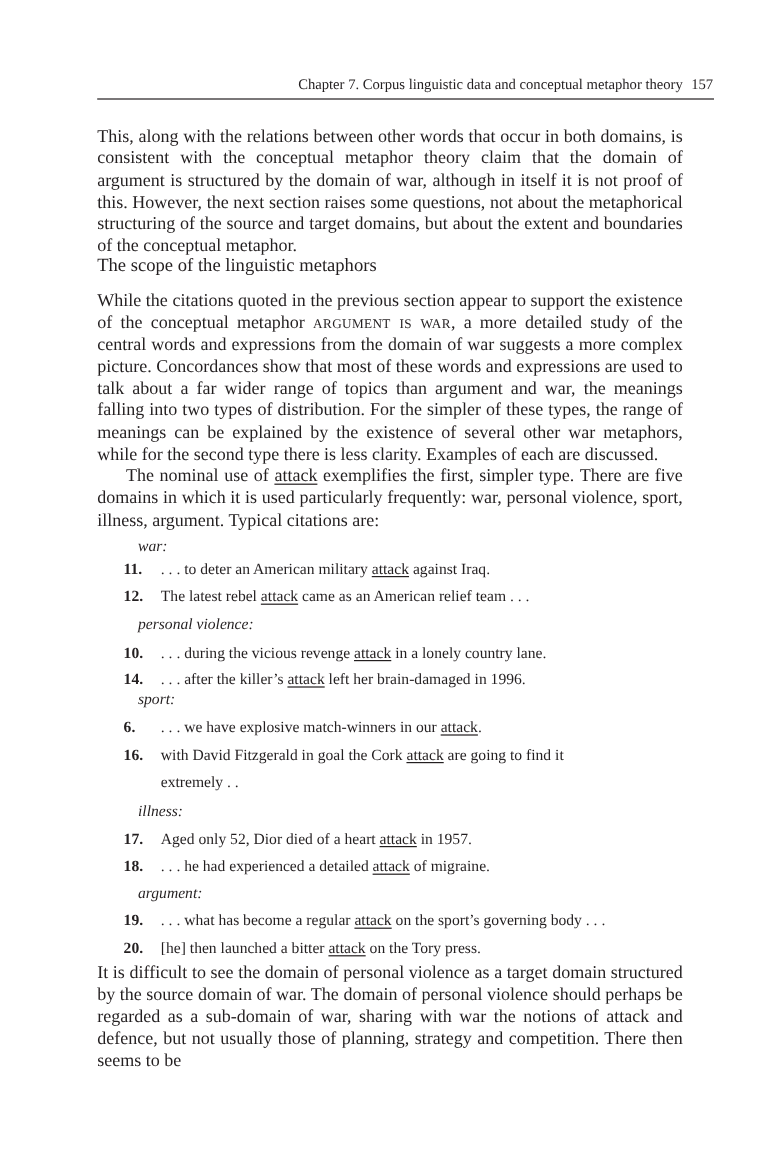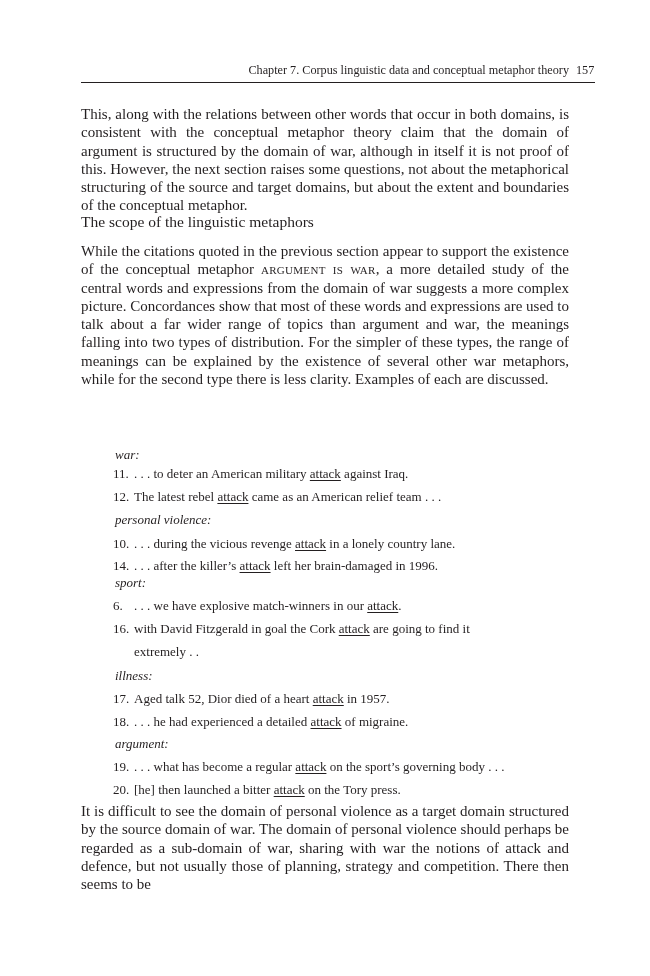--- a/index.html
+++ b/index.html
@@ -33,40 +33,41 @@
     font-family: "Liberation Serif", serif; font-size: 15.5px; line-height: 20px;
   }
   .p2 { top: 242px; }
   .p3 { top: 388px; text-indent: 24px; }
   .sc { font-variant: small-caps; letter-spacing: 0.3px; }
   .u { text-decoration: underline; text-underline-offset: 2px; text-decoration-thickness: 1px; }
   .cat { position: absolute; left: 103px; font-style: italic; font-size: 13px;
          font-family: "Liberation Serif", serif; line-height: 16px; white-space: nowrap; margin-left: 12px; }
   .ex { position: absolute; left: 103px; width: 470px; font-size: 13px;
         font-family: "Liberation Serif", serif; line-height: 16px; white-space: nowrap; }
-  .ex .num { position: absolute; left: 10px; }
+  .ex .num { position: absolute; left: 0; font-weight: bold; }
   .ex .txt { position: absolute; left: 31px; text-align: center; }
   .ex .cont { position: absolute; left: 31px; top: 23px; }
   .p4 { top: 802px; }
 </style>
 </head>
 <body>
 
 <div class="page">
 
   <div class="running-head">Chapter 7.  Corpus linguistic data and conceptual metaphor theory</div>
   <div class="page-num">157</div>
   <div class="head-rule"></div>
 
   <p class="body p1" style="margin:0;">This, along with the relations between other words that occur in both domains, is con­sistent with the conceptual metaphor theory claim that the domain of argument is struc­tured by the domain of war, although in itself it is not proof of this. However, the next section raises some questions, not about the metaphorical structuring of the source and target domains, but about the extent and boundaries of the conceptual metaphor.</p>
 
   <h2 class="heading" style="margin:0;font-weight:normal;">The scope of the linguistic metaphors</h2>
 
   <p class="body p2" style="margin:0;"><span>While the citations quoted in the previous section appear to support the existence of the conceptual metaphor </span><span class="sc">argument is war</span><span>, a more detailed study of the central words and expressions from the domain of war suggests a more complex picture. Con­cordances show that most of these words and expressions are used to talk about a far wider range of topics than argument and war, the meanings falling into two types of distribution. For the simpler of these types, the range of meanings can be explained by the existence of several other war metaphors, while for the second type there is less clarity. Examples of each are discussed.</span></p>
 
+  <p class="body p3" style="margin:0;"><span>The nominal use of </span><span class="u">attack</span><span> exemplifies the first, simpler type. There are five do­mains in which it is used particularly frequently: war, personal violence, sport, illness, argument. Typical citations are:</span></p>
 
   <div>
     <div class="cat" style="top:447px;">war:</div>
 
     <div class="ex" style="top:466px;">
       <span class="num">11.</span>
       <span class="txt"><span>. . . to deter an American military </span><span class="u">attack</span><span> against Iraq.</span></span>
     </div>
 
     <div class="ex" style="top:489px;">
@@ -96,21 +97,21 @@
     <div class="ex" style="top:621px;">
       <span class="num">16.</span>
       <span class="txt"><span>with David Fitzgerald in goal the Cork </span><span class="u">attack</span><span> are going to find it</span></span>
       <span class="cont">extremely . .</span>
     </div>
 
     <div class="cat" style="top:668px;">illness:</div>
 
     <div class="ex" style="top:691px;">
       <span class="num">17.</span>
-      <span class="txt"><span>Aged talk 52, Dior died of a heart </span><span class="u">attack</span><span> in 1957.</span></span>
+      <span class="txt"><span>Aged only 52, Dior died of a heart </span><span class="u">attack</span><span> in 1957.</span></span>
     </div>
 
     <div class="ex" style="top:714px;">
       <span class="num">18.</span>
       <span class="txt"><span>. . . he had experienced a detailed </span><span class="u">attack</span><span> of migraine.</span></span>
     </div>
 
     <div class="cat" style="top:736px;">argument:</div>
 
     <div class="ex" style="top:759px;">

